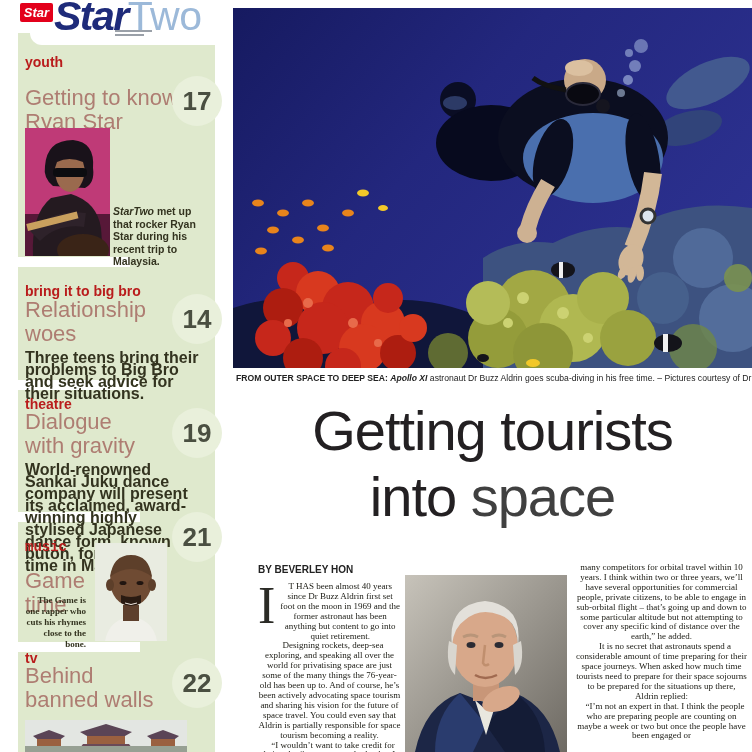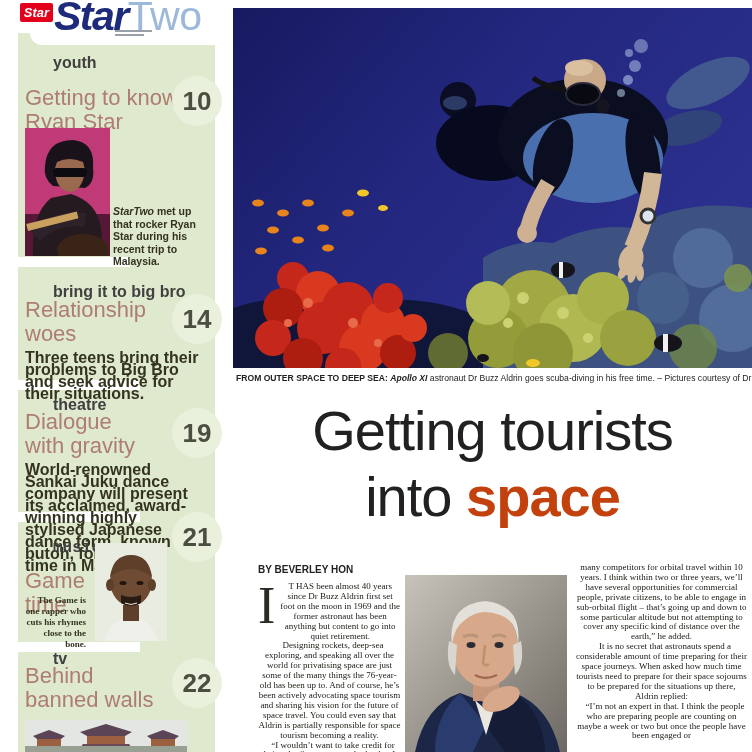--- a/index.html
+++ b/index.html
@@ -14,34 +14,34 @@
   .logo{left:54px;top:-7px;z-index:4;font-size:41px;font-weight:bold;letter-spacing:-1.5px;white-space:nowrap;}
   .logo .lt1{color:#1e2b7a;font-style:italic;}
   .logo .lt2{color:#9cb9d9;font-weight:normal;font-style:normal;letter-spacing:-0.5px;}
   .micro-line{background:#9aa0a8;height:2px;z-index:5;}
 
   
   .panel{left:18px;top:33px;width:197px;height:719px;background:#dfe9cd;z-index:1;}
   .sep{left:18px;height:10px;background:#fff;z-index:2;}
   .tab{left:172px;width:50px;height:50px;border-radius:50%;background:#e9f0db;z-index:2;
     display:flex;align-items:center;justify-content:center;font-size:26px;font-weight:bold;color:#4a4f41;}
-  .kicker{left:25px;z-index:2;font-size:16px;font-weight:bold;color:#404040;margin-left:28px;}
+  .kicker{left:25px;z-index:2;font-size:14px;font-weight:bold;color:#b91c1c;}
   .sec-title{left:25px;z-index:2;font-size:22px;line-height:24px;color:#ae7d72;white-space:nowrap;}
   .blurb{left:25px;z-index:2;font-size:16px;font-weight:bold;line-height:12px;color:#33331f;}
   .sideimg{z-index:2;overflow:hidden;}
   .sideimg svg{display:block;}
 
   
   .mainphoto{left:233px;top:8px;width:519px;height:360px;z-index:1;overflow:hidden;}
   .photocap{left:236px;top:373px;width:514px;z-index:2;font-size:8.6px;color:#222;white-space:nowrap;}
   .photocap .b{font-weight:bold;}
   .photocap .i{font-style:italic;font-weight:bold;}
   .headline{left:233px;top:398px;width:519px;z-index:2;text-align:center;
     font-size:56px;line-height:66px;color:#232022;letter-spacing:-1px;}
-  .headline .accent{color:#c2410c;font-weight:bold;}
+  .headline .accent{color:#404040;font-weight:normal;}
   .byline{left:258px;top:564px;z-index:2;font-size:10px;font-weight:bold;color:#222;}
   .article{z-index:2;font-family:"Liberation Serif",serif;font-size:9px;line-height:9.9px;color:#21211a;overflow:hidden;text-align:center;}
   .article p{margin:0;}
   .article p + p{text-indent:7px;}
   .dropcap{float:left;font-size:52px;line-height:46px;height:57px;margin:1px 4px 0 0;color:#2b2b26;
     font-family:"Liberation Serif",serif;}
   .col1{left:258px;top:582px;width:143px;height:170px;}
   .col2{left:575px;top:563px;width:173px;height:189px;}
   .portrait{left:405px;top:575px;width:162px;height:177px;z-index:2;overflow:hidden;}
 </style>
@@ -60,21 +60,21 @@
   <div class="abs sep" style="top:257px;width:112px;"></div>
   <div class="abs sep" style="top:380px;width:122px;"></div>
   <div class="abs sep" style="top:512px;width:122px;"></div>
   <div class="abs sep" style="top:642px;width:122px;"></div>
 
   <div class="abs kicker" style="top:54px;">youth</div>
   <div class="abs sec-title" style="top:86px;">
     <div>Getting to know</div>
     <div>Ryan Star</div>
   </div>
-  <div class="abs tab" style="top:76px;">10</div>
+  <div class="abs tab" style="top:76px;">17</div>
   <div class="abs sideimg" style="left:25px;top:128px;width:85px;height:128px;">
     <svg viewBox="0 0 85 128" width="85" height="128" preserveAspectRatio="none">
       <rect width="85" height="128" fill="#bf3a77"></rect>
       <rect y="86" width="85" height="42" fill="#571838"></rect>
       <path d="M20,38 Q22,12 48,12 Q70,14 68,40 Q70,55 60,60 L28,58 Q18,50 20,38Z" fill="#19121a"></path>
       <path d="M30,40 Q30,62 45,64 Q58,62 60,42 L58,34 Q44,28 32,34 Z" fill="#9a6a4e"></path>
       <rect x="28" y="40" width="34" height="9" rx="4" fill="#0c0c10"></rect>
       <path d="M8,128 Q6,86 26,70 L46,66 Q72,74 76,100 L78,128 Z" fill="#241a20"></path>
       <path d="M10,108 Q30,88 60,92" stroke="#2e222a" stroke-width="14" fill="none"></path>
       <rect x="2" y="96" width="52" height="7" fill="#c9a05e" transform="rotate(-14 2 99)"></rect>

